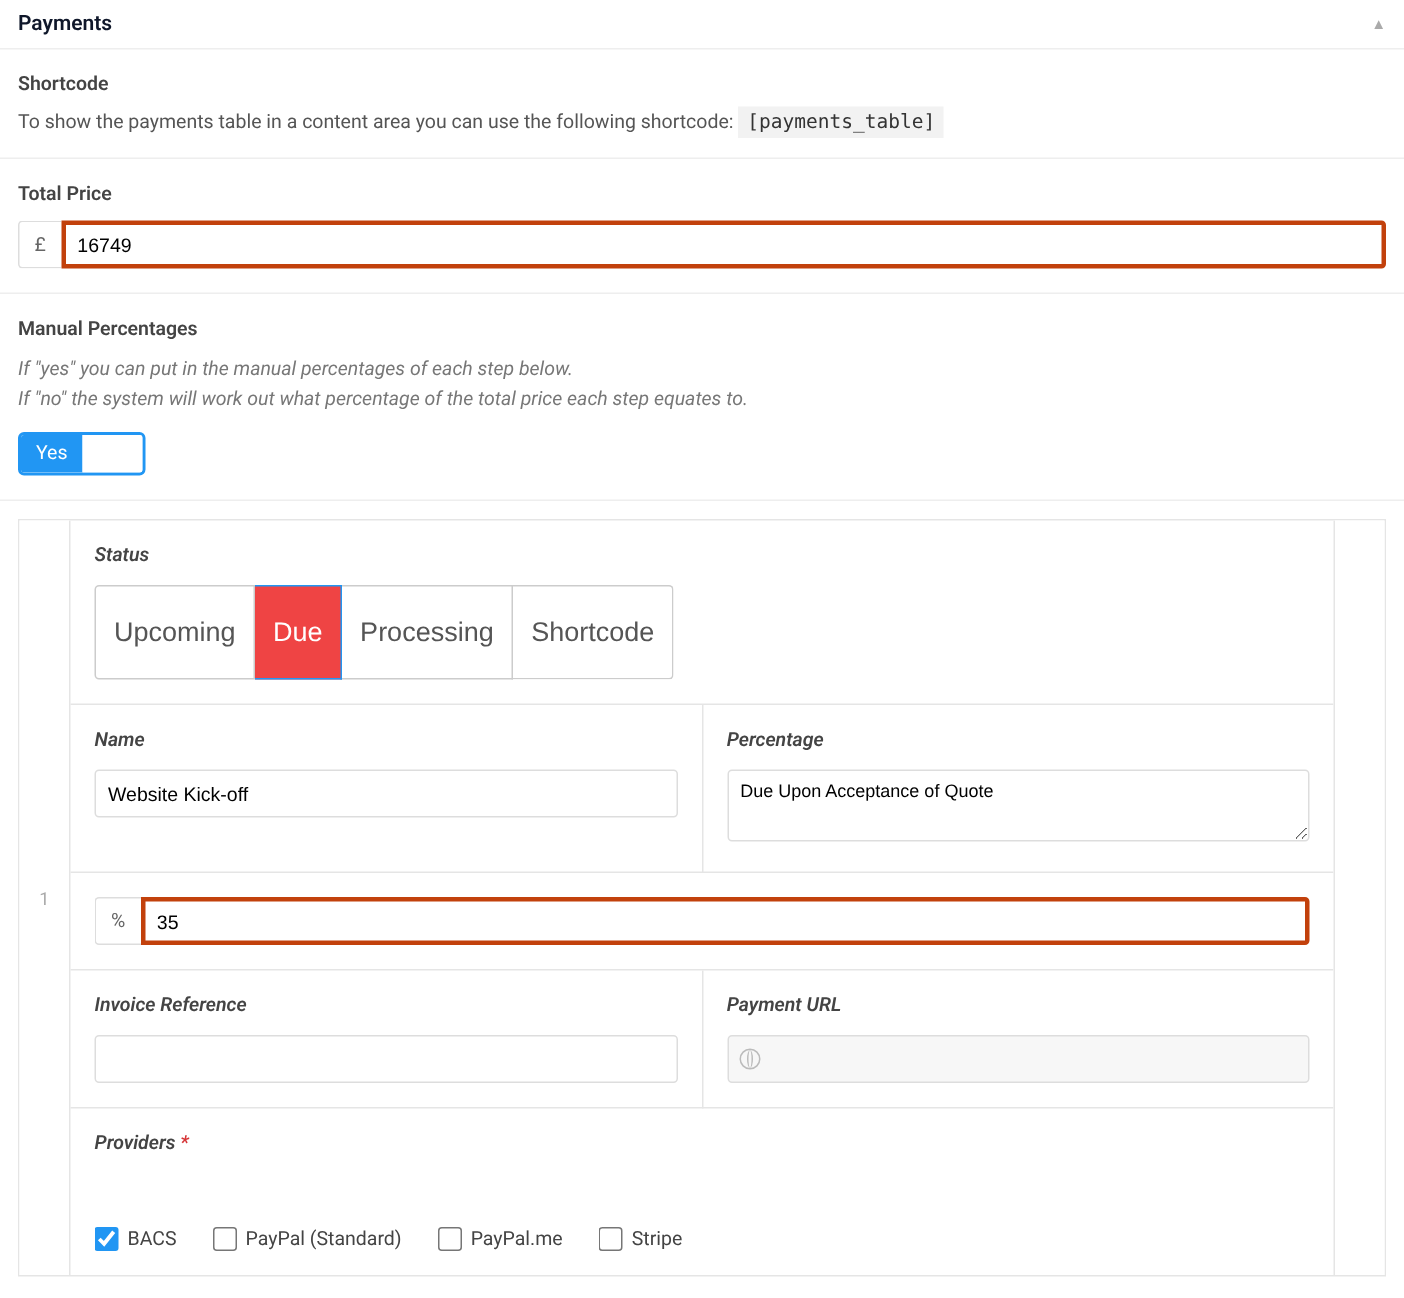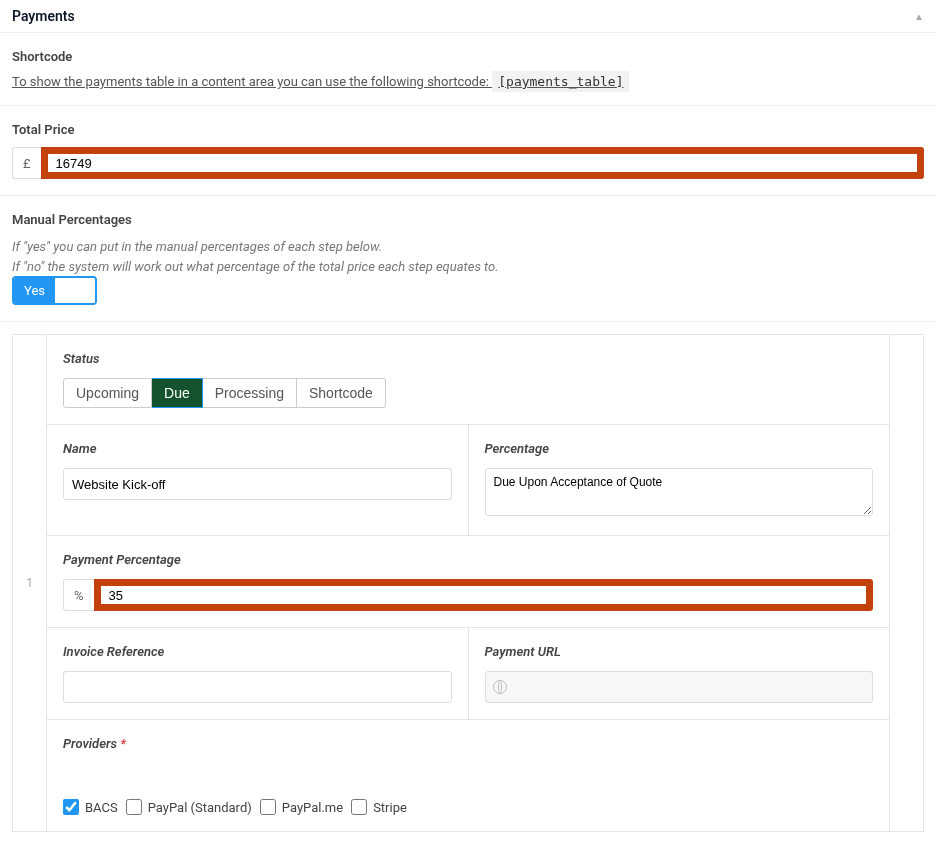--- a/index.html
+++ b/index.html
@@ -4,62 +4,62 @@
 <style>
 * { box-sizing: border-box; margin: 0; padding: 0; }
 body { font-family: -apple-system, BlinkMacSystemFont, "Segoe UI", Roboto, sans-serif; font-size: 13px; color: #444; background: #fff; width: 936px; }
 
 .panel-header { display: flex; justify-content: space-between; align-items: center; padding: 8px 12px; border-bottom: 1px solid #eee; }
 .panel-header h2 { font-size: 14px; font-weight: 600; color: #0f172a; }
 .collapse-triangle { color: #aaa; font-size: 10px; cursor: pointer; }
 
 .section { padding: 16px 12px; border-bottom: 1px solid #eee; }
 .section-label { font-size: 13px; font-weight: 600; color: #444; margin-bottom: 10px; }
-.section-text { font-size: 13px; color: #555; text-decoration: underline; }
+.section-text { font-size: 13px; color: #555; }
 .section-text-italic { font-style: italic; color: #777; line-height: 1.5; }
 
 code.shortcode { background: #f2f2f2; padding: 3px 6px; font-family: Menlo, Consolas, monospace; font-size: 13px; color: #333; }
 
 .input-group { display: flex; }
 .input-prefix { border: 1px solid #ddd; border-right: none; padding: 0 10px; display: flex; align-items: center; background: #fff; color: #666; font-size: 13px; border-radius: 3px 0 0 3px; }
-.number-input { flex: 1; border: 7px solid #c2410c; padding: 6px 8px; font-size: 13px; border-radius: 0 3px 3px 0; height: 32px; }
+.number-input { flex: 1; border: 3px solid #c2410c; padding: 6px 8px; font-size: 13px; border-radius: 0 3px 3px 0; height: 32px; }
 .text-input { width: 100%; border: 1px solid #ddd; padding: 6px 8px; font-size: 13px; border-radius: 3px; height: 32px; }
 .textarea-input { width: 100%; border: 1px solid #ddd; padding: 6px 8px; font-size: 12px; border-radius: 3px; height: 48px; resize: both; font-family: Liberation Sans, sans-serif; }
 .disabled-input { background: #f7f7f7; color: #aaa; }
 .globe-icon { position: relative; }
 .globe-icon::before { content: ""; position: absolute; left: 8px; top: 50%; transform: translateY(-50%); width: 12px; height: 12px; border: 1.5px solid #bbb; border-radius: 50%; }
 .globe-icon::after { content: ""; position: absolute; left: 13px; top: 50%; transform: translateY(-50%); width: 2px; height: 12px; border-left: 1px solid #bbb; border-right: 1px solid #bbb; border-radius: 50%; }
 .globe-input { padding-left: 28px; }
 
-.toggle-wrap { }
+.toggle-wrap { margin-top: 12px; }
 .toggle { display: inline-flex; border: 2px solid #2196f3; border-radius: 4px; overflow: hidden; cursor: pointer; }
 .toggle-on { background: #2196f3; color: #fff; padding: 5px 10px; font-size: 13px; }
 .toggle-slider { background: #fff; width: 40px; }
 
 .repeater-container { padding: 12px; }
 .repeater { display: flex; border: 1px solid #e5e5e5; background: #fff; }
 .repeater-handle-left { width: 34px; border-right: 1px solid #e5e5e5; display: flex; align-items: center; justify-content: center; color: #aaa; font-size: 12px; background: #fff; }
 .repeater-handle-right { width: 34px; border-left: 1px solid #e5e5e5; background: #fff; }
 .repeater-body { flex: 1; }
 
 .field-row { display: flex; }
 .field-cell { flex: 1; padding: 16px; border-bottom: 1px solid #e5e5e5; }
 .field-cell + .field-cell { border-left: 1px solid #e5e5e5; }
 .field-cell.full { flex: 1 0 100%; }
 .field-label { font-size: 13px; font-weight: 600; color: #444; margin-bottom: 12px; display: block; font-style: italic; }
 .required-star { color: #d63638; }
 
 .btn-group { display: inline-flex; }
-.btn-group button { border: 1px solid #ccc; background: #fff; padding: 6px 12px; font-size: 14px; color: #555; cursor: pointer; }
+.btn-group button { border: 1px solid #ccc; background: #fff; padding: 20px 12px; font-size: 18px; color: #555; cursor: pointer; }
 .btn-group button + button { border-left: none; }
 .btn-group button:first-child { border-radius: 3px 0 0 3px; }
 .btn-group button:last-child { border-radius: 0 3px 3px 0; }
-.btn-group button.active { background: #14532d; color: #fff; border-color: #2196f3; }
+.btn-group button.active { background: #ef4444; color: #fff; border-color: #2196f3; }
 
-.checkbox-row { display: flex; gap: 8px; flex-wrap: wrap; margin-top: 48px; }
+.checkbox-row { display: flex; gap: 24px; flex-wrap: wrap; margin-top: 48px; }
 .checkbox-item { display: flex; align-items: center; gap: 6px; font-size: 13px; color: #444; }
 .checkbox-item input { width: 16px; height: 16px; accent-color: #2196f3; }
 
 .no-bottom-border { border-bottom: none; }
 </style>
 </head>
 <body>
 
 <div class="panel-header">
   <h2>Payments</h2>
@@ -119,21 +119,20 @@
           <input type="text" class="text-input" value="Website Kick-off" style="">
         </div>
         <div class="field-cell">
           <span class="field-label">Percentage</span>
           <textarea class="textarea-input" style="">Due Upon Acceptance of Quote</textarea>
         </div>
       </div>
 
       <div class="field-row">
         <div class="field-cell full">
-          <span class="field-label">Payment Percentage</span>
           <div class="input-group">
             <span class="input-prefix">%</span>
             <input type="number" class="number-input" value="35" style="">
           </div>
         </div>
       </div>
 
       <div class="field-row">
         <div class="field-cell">
           <span class="field-label">Invoice Reference</span>

